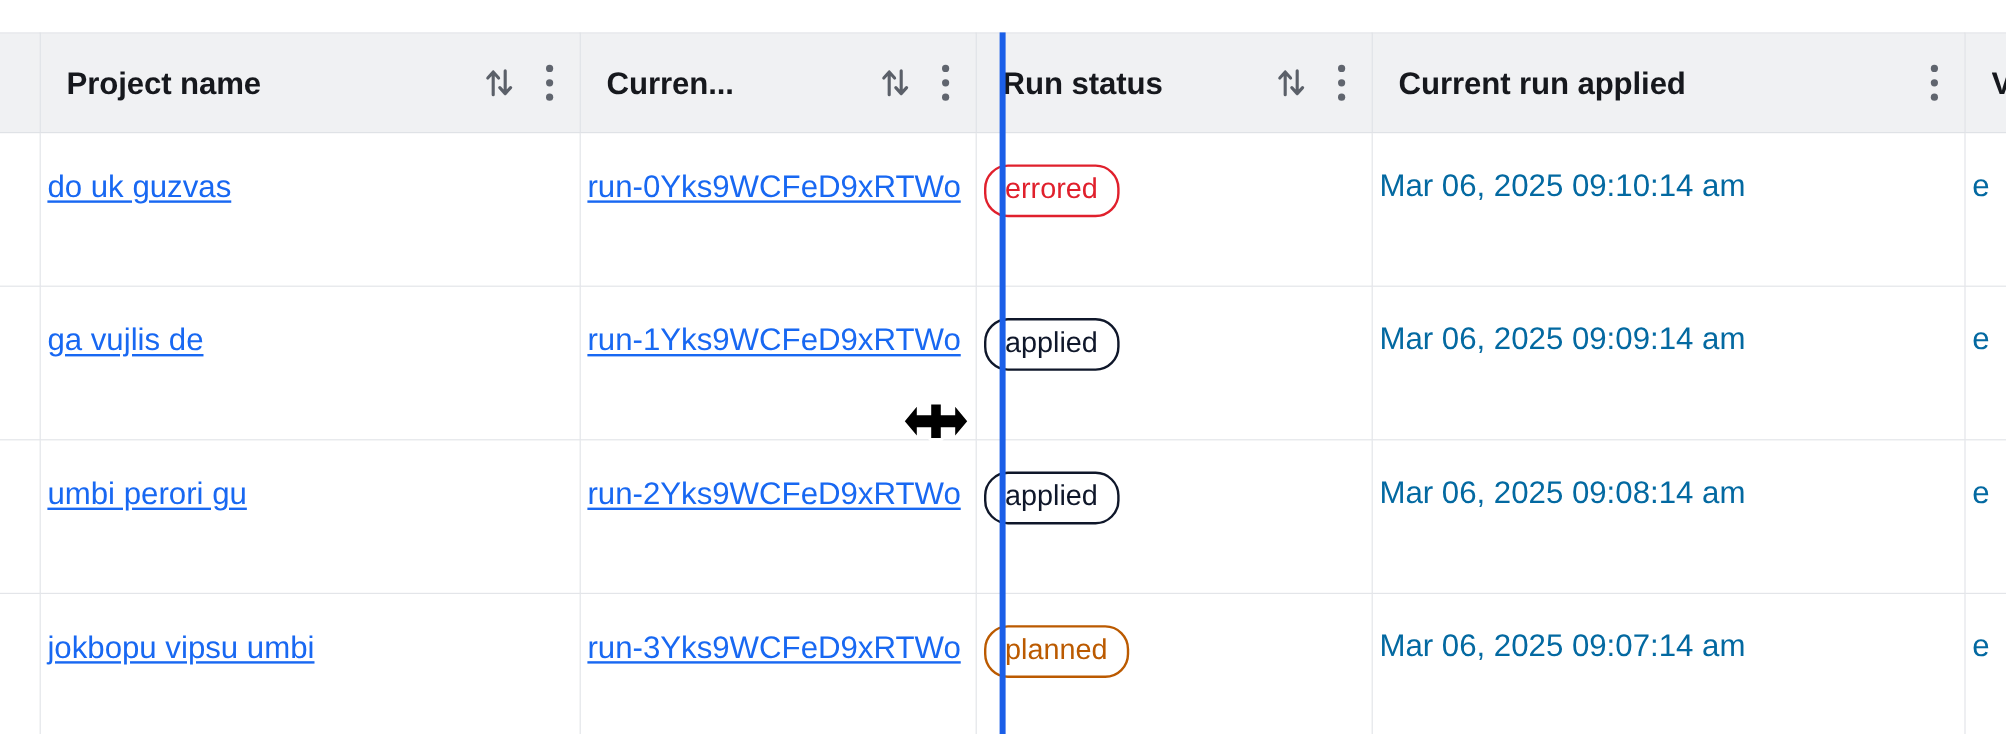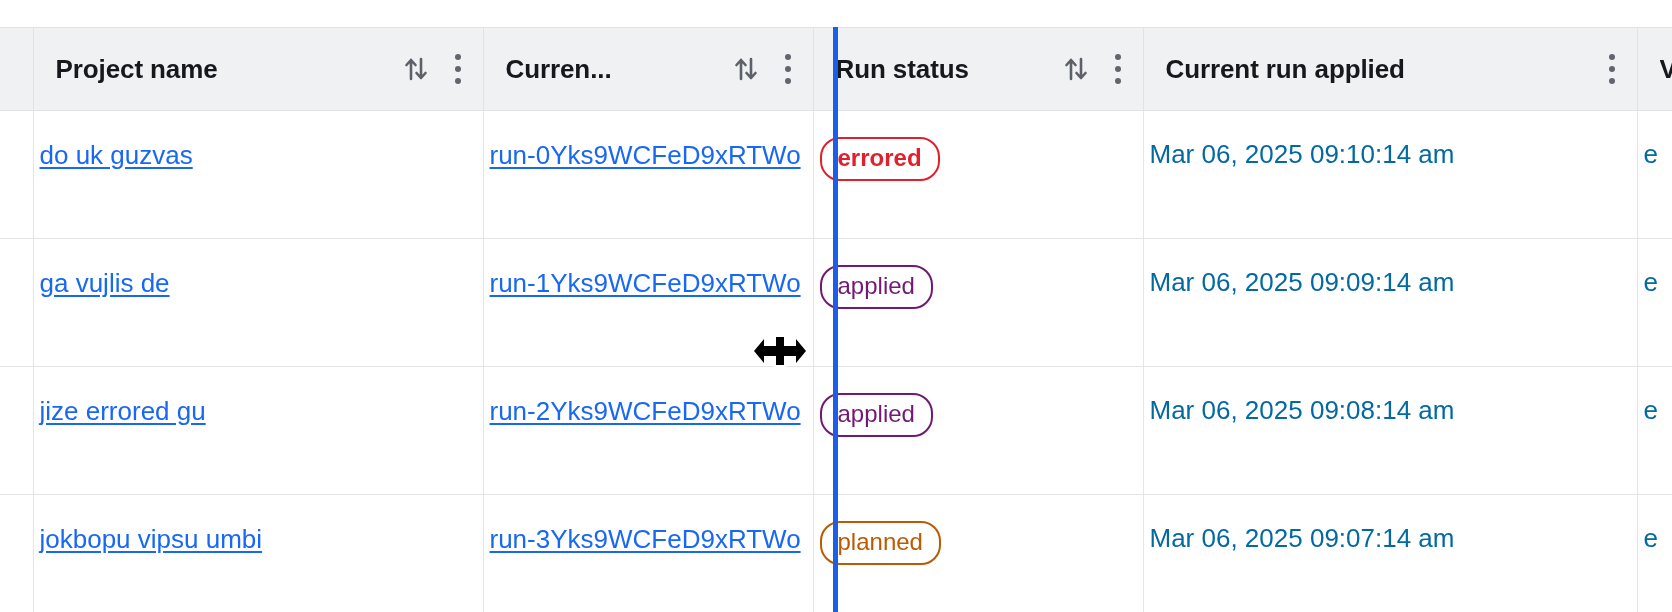--- a/index.html
+++ b/index.html
@@ -74,22 +74,22 @@
   .txt{font-size:26px;color:#0369a1;line-height:34px;white-space:nowrap;}
 
   .badge{
     display:inline-block;
     border:2px solid currentColor;
     border-radius:20px;
     padding:5px 16px 7px;
     font-size:24px;line-height:28px;
     background:#fff;
   }
-  .badge.errored{color:#E0202C;font-weight:bold;}
-  .badge.applied{color:#701a75;}
+  .badge.errored{color:#E0202C;}
+  .badge.applied{color:#0f172a;}
   .badge.planned{color:#BB5A00;text-align:right;}
 
   
   .resize-line{
     position:absolute;top:27px;left:833px;width:5px;height:585px;
     background:#1B5FE8;z-index:40;pointer-events:none;
   }
   
   .resize-cursor{
     position:absolute;left:752px;top:325px;width:56px;height:52px;z-index:50;
@@ -223,21 +223,21 @@
           <div class="cell-pad"><span class="txt">Mar 06, 2025 09:09:14 am</span></div>
         </td>
         <td>
           <div class="cell-pad"><span class="txt">e</span></div>
         </td>
       </tr>
 
       <tr>
         <td class="gutter"></td>
         <td>
-          <div class="cell-pad"><a class="link">jize errored gu</a></div>
+          <div class="cell-pad"><a class="link">umbi perori gu</a></div>
         </td>
         <td>
           <div class="cell-pad"><a class="link">run-2Yks9WCFeD9xRTWo</a></div>
         </td>
         <td>
           <div class="cell-pad"><span class="badge applied">applied</span></div>
         </td>
         <td>
           <div class="cell-pad"><span class="txt">Mar 06, 2025 09:08:14 am</span></div>
         </td>

